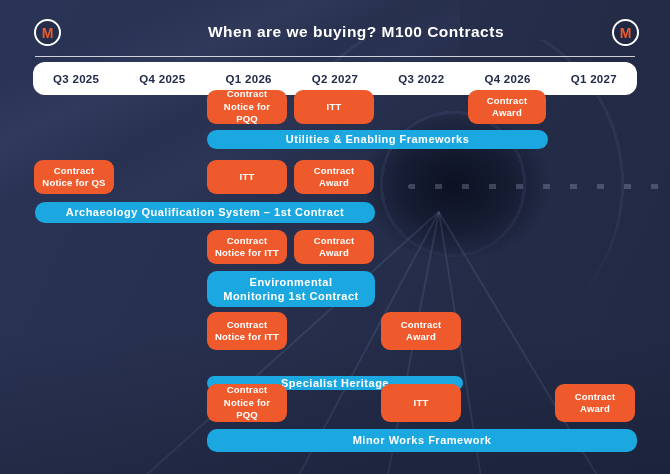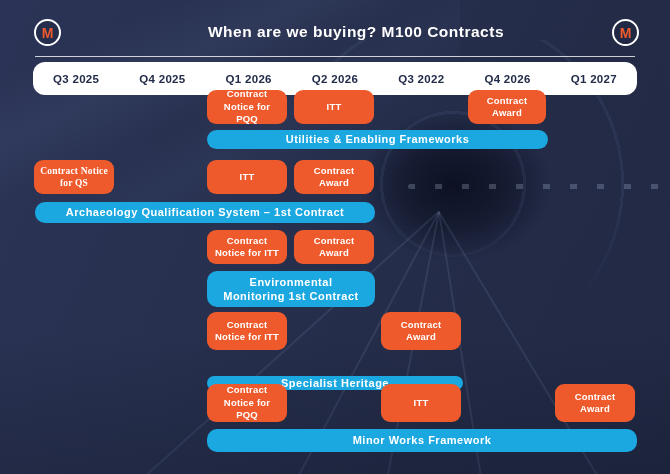--- a/index.html
+++ b/index.html
@@ -119,40 +119,40 @@
   <h1 class="page-title">When are we buying? M100 Contracts</h1>
   <div class="logo logo-right">
     <span>M</span>
   </div>
   <div class="header-divider"></div>
 
   <div class="timeline">
     <span class="q">Q3 2025</span>
     <span class="q">Q4 2025</span>
     <span class="q">Q1 2026</span>
-    <span class="q">Q2 2026</span>
+    <span class="q">Q2 2027</span>
     <span class="q">Q3 2022</span>
     <span class="q">Q4 2026</span>
     <span class="q">Q1 2027</span>
   </div>
 
   <div class="ms" style="left:207px; top:90px;  width:80px; height:34px;">
     <span>Contract Notice for PQQ</span>
   </div>
   <div class="ms" style="left:294px; top:90px;  width:80px; height:34px;">
     <span>ITT</span>
   </div>
   <div class="ms" style="left:468px; top:90px;  width:78px; height:34px;">
     <span>Contract Award</span>
   </div>
   <div class="bar" style="left:207px; top:130px; width:341px; height:19px;">
     <span>Utilities &amp; Enabling Frameworks</span>
   </div>
 
-  <div class="ms" style="left:34px;  top:160px; width:80px; height:34px;font-family:Liberation Serif, serif;">
+  <div class="ms" style="left:34px;  top:160px; width:80px; height:34px;">
     <span>Contract Notice for QS</span>
   </div>
   <div class="ms" style="left:207px; top:160px; width:80px; height:34px;">
     <span>ITT</span>
   </div>
   <div class="ms" style="left:294px; top:160px; width:80px; height:34px;">
     <span>Contract Award</span>
   </div>
   <div class="bar" style="left:35px; top:202px; width:340px; height:21px;text-align:right;">
     <span>Archaeology Qualification System – 1st Contract</span>

